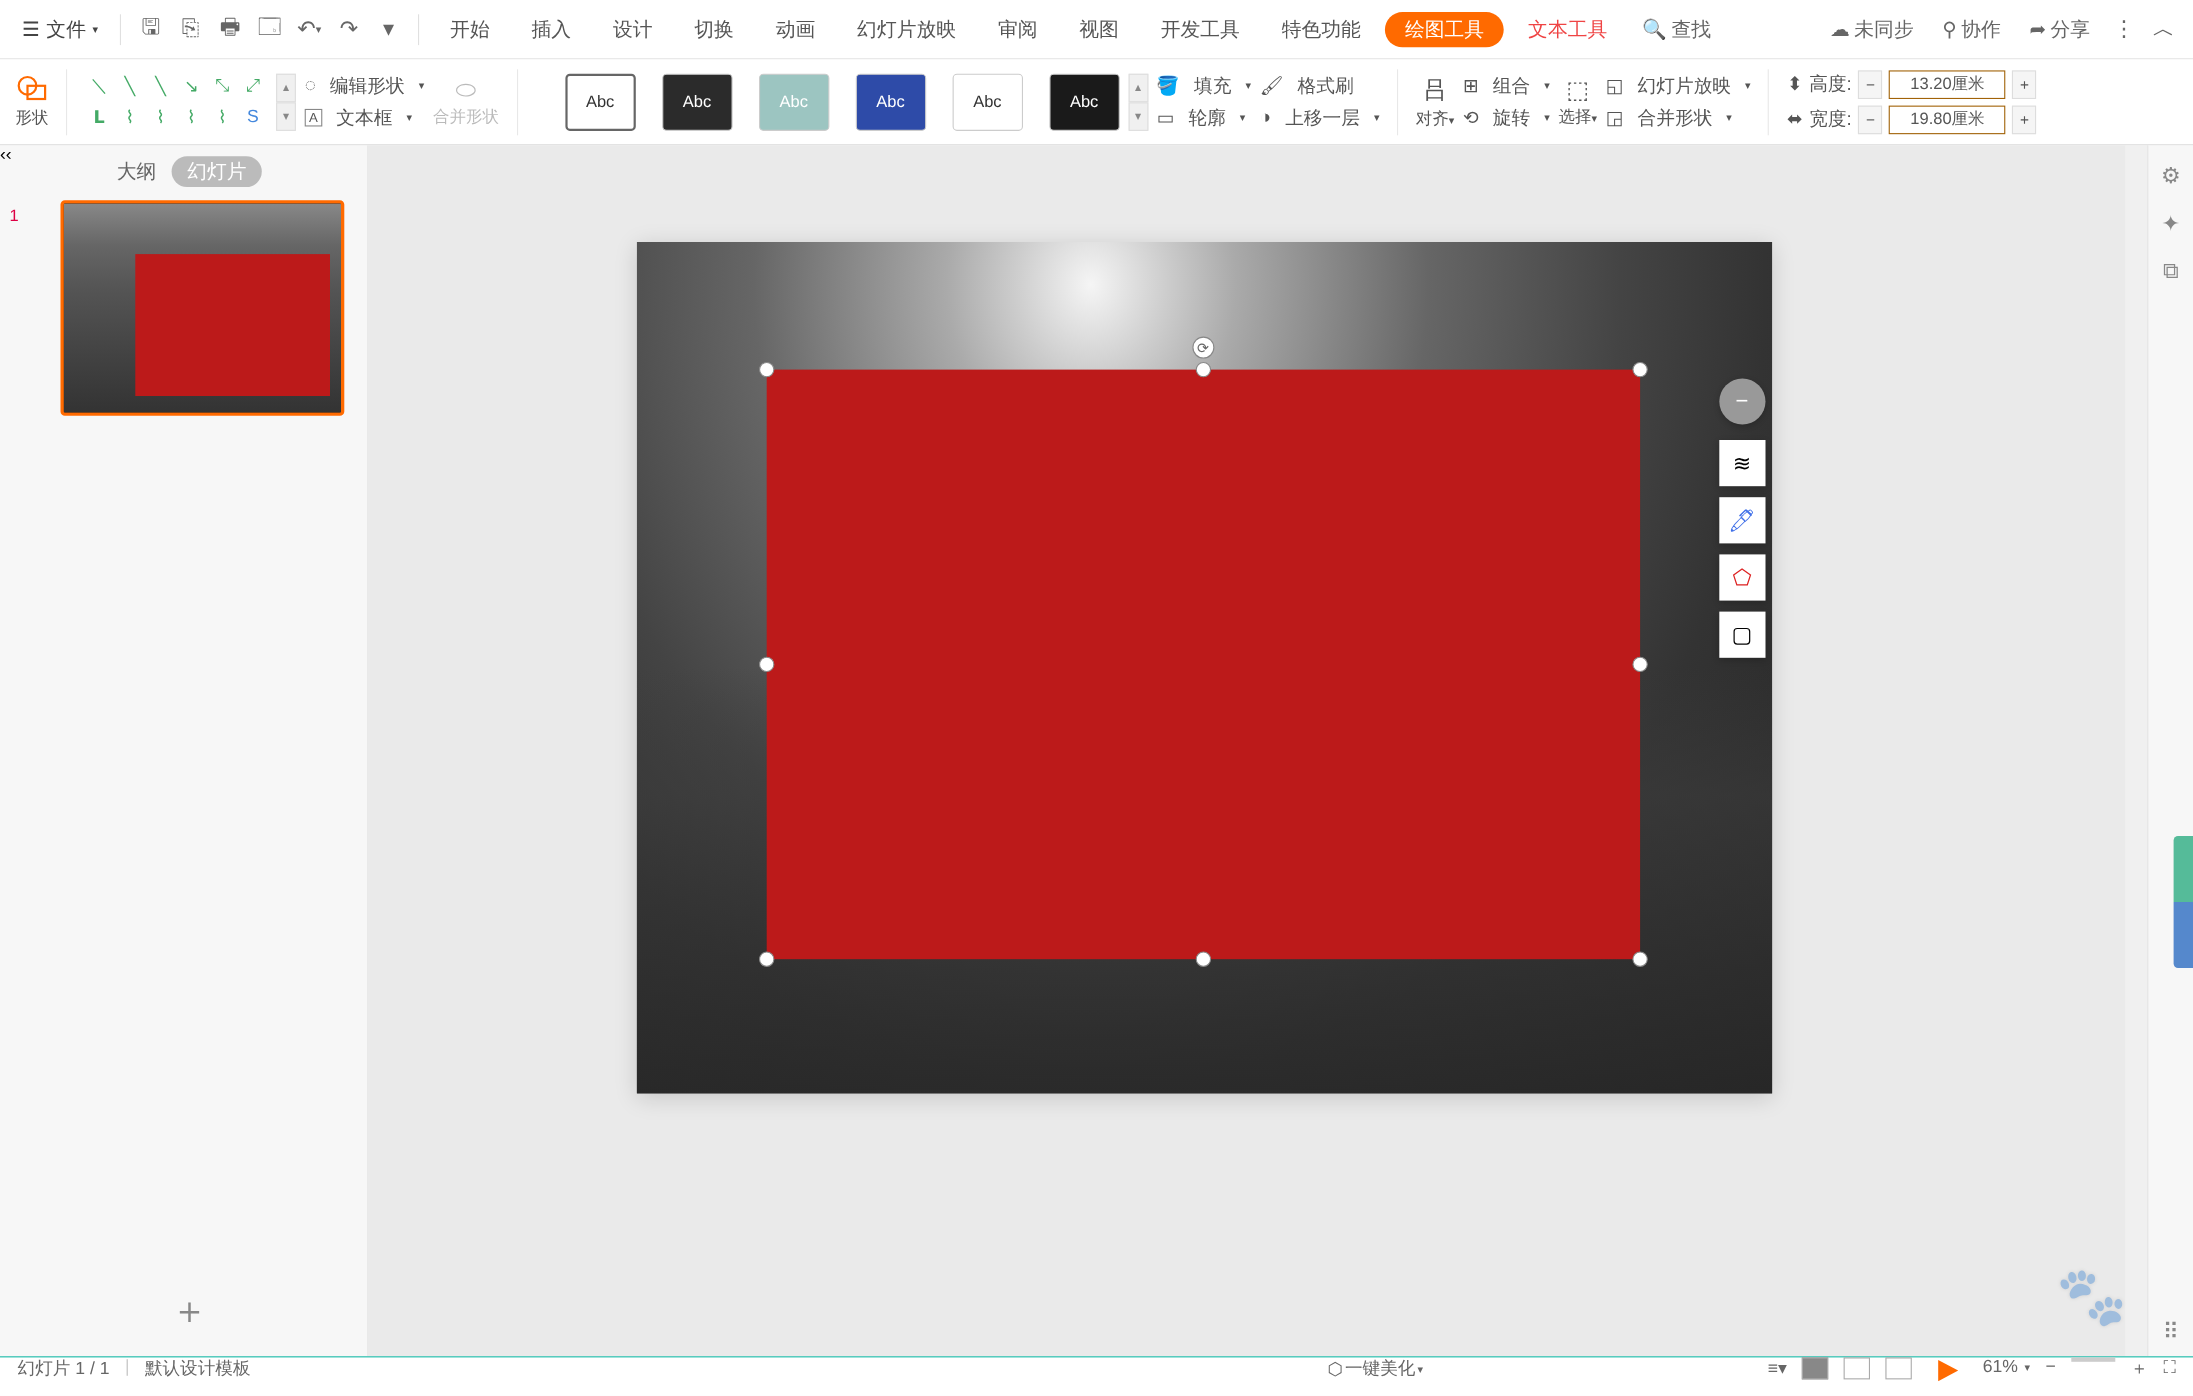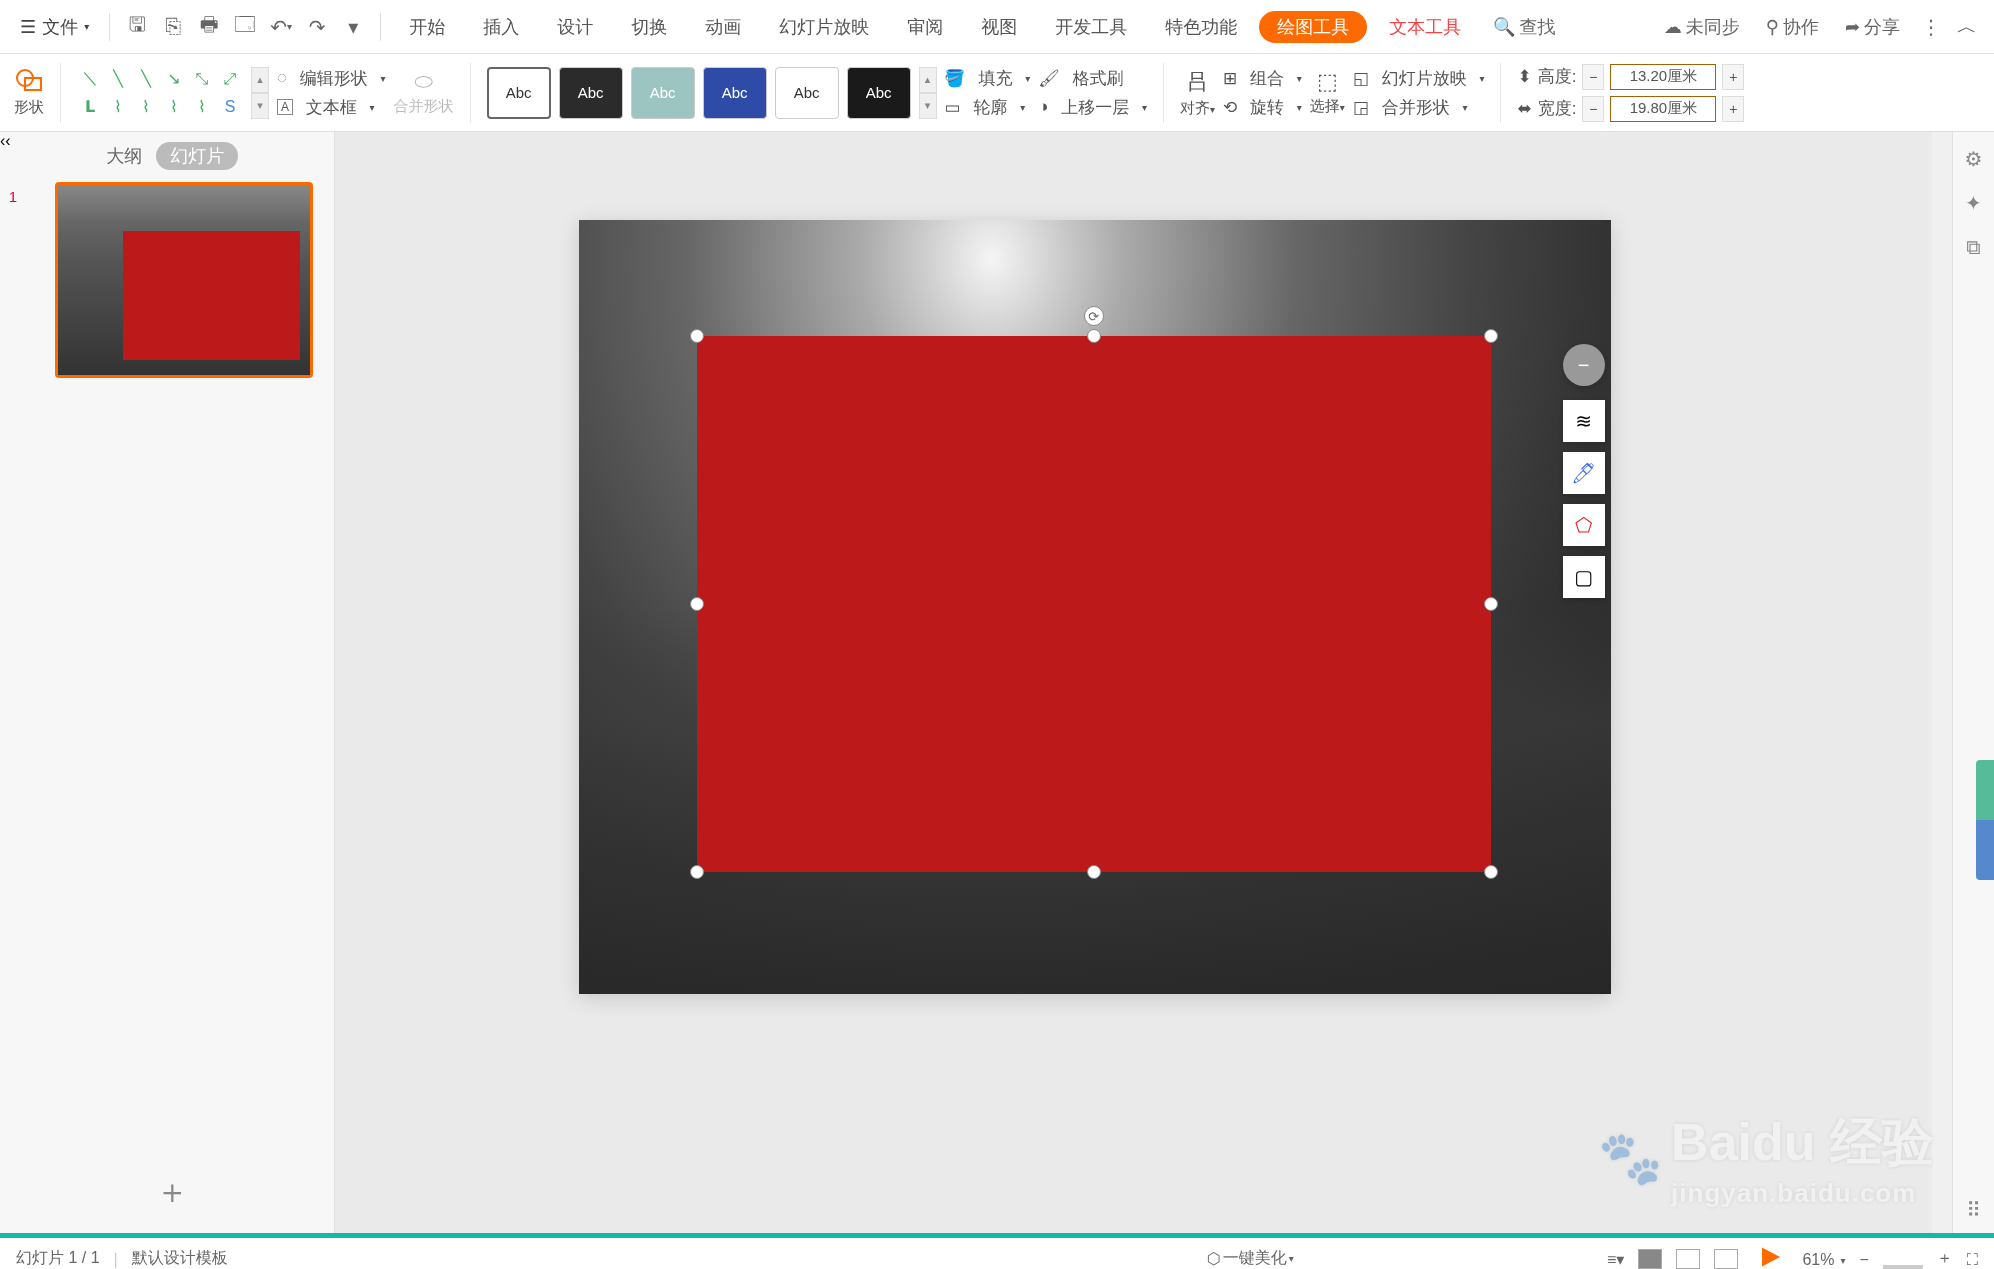--- a/index.html
+++ b/index.html
@@ -15,21 +15,21 @@
 .menubar .right-btn { display: flex; align-items: center; gap: 4px; padding: 0 10px; cursor: pointer; color: #666; }
 .ribbon { height: 78px; background: #fff; border-bottom: 1px solid #e0e0e0; display: flex; align-items: center; padding: 0 14px; gap: 8px; position: relative; }
 .ribbon .group { display: flex; flex-direction: column; align-items: center; font-size: 15px; color: #555; height: 100%; justify-content: center; gap: 2px; }
 .ribbon .vsep { width: 1px; height: 60px; background: #e8e8e8; margin: 0 8px; }
 .ribbon .shapes-grid { display: grid; grid-template-columns: repeat(6, 26px); grid-template-rows: repeat(2, 26px); gap: 2px; }
 .ribbon .shapes-grid span { display: flex; align-items: center; justify-content: center; font-size: 16px; color: #4a6; cursor: pointer; }
 .ribbon .gallery-arrows { display: flex; flex-direction: column; gap: 0; }
 .ribbon .ga { width: 18px; height: 26px; background: #f0f0f0; display: flex; align-items: center; justify-content: center; font-size: 11px; cursor: pointer; color: #888; border: 1px solid #ddd; }
 .ribbon .btn-row { display: flex; align-items: center; gap: 4px; color: #555; font-size: 17px; cursor: pointer; white-space: nowrap; }
 .ribbon .stack { display: flex; flex-direction: column; gap: 6px; justify-content: center; }
-.ribbon .style-gallery { display: flex; gap: 8px; }
+.ribbon .style-gallery { display: flex; gap: 24px; margin-left: 27px; }
 .ribbon .style-box { width: 64px; height: 52px; border: 1px solid #ccc; border-radius: 4px; display: flex; align-items: center; justify-content: center; font-size: 15px; cursor: pointer; }
 .ribbon .sb1 { background: #fff; color: #333; border: 2px solid #666; }
 .ribbon .sb2 { background: #2b2b2b; color: #fff; }
 .ribbon .sb3 { background: #9cc5c1; color: #fff; }
 .ribbon .sb4 { background: #2e4ba8; color: #fff; }
 .ribbon .sb5 { background: #fff; color: #333; }
 .ribbon .sb6 { background: #1a1a1a; color: #fff; }
 .dim-row { display: flex; align-items: center; gap: 6px; font-size: 17px; color: #555; }
 .dim-row .step { width: 22px; height: 26px; background: #f5f5f5; border: 1px solid #ddd; display: flex; align-items: center; justify-content: center; cursor: pointer; font-size: 14px; }
 .dim-row input { width: 106px; height: 26px; border: 1px solid #a16207; text-align: center; font-size: 15px; color: #555; }
@@ -55,21 +55,21 @@
 .h-ml { left: -7px; top: 50%; margin-top: -7px; } .h-mr { right: -7px; top: 50%; margin-top: -7px; }
 .rotate-handle { position: absolute; left: 50%; top: -30px; margin-left: -10px; width: 20px; height: 20px; background: #fff; border: 1px solid #888; border-radius: 50%; display: flex; align-items: center; justify-content: center; font-size: 13px; color: #666; cursor: pointer; }
 .float-tools { position: absolute; right: 6px; top: 124px; display: flex; flex-direction: column; gap: 10px; }
 .float-tools .ft { width: 42px; height: 42px; background: #fff; box-shadow: 0 2px 6px rgba(0,0,0,0.2); display: flex; align-items: center; justify-content: center; font-size: 20px; cursor: pointer; }
 .float-tools .ft.minus { border-radius: 50%; background: #999; color: #fff; margin-bottom: 4px; }
 .scroll-v { position: absolute; right: 0; top: 0; bottom: 0; width: 20px; background: #f0f0f0; }
 .right-panel { width: 42px; background: #f7f7f7; border-left: 1px solid #e0e0e0; display: flex; flex-direction: column; align-items: center; padding-top: 14px; gap: 18px; }
 .right-panel .rp { width: 26px; height: 26px; color: #888; font-size: 20px; cursor: pointer; display: flex; align-items: center; justify-content: center; }
 .right-panel .apps { margin-top: auto; margin-bottom: 10px; }
 .notes-bar { height: 36px; background: #f7f7f7; border-top: 1px solid #e0e0e0; display: flex; align-items: center; padding: 0 20px 0 340px; font-size: 17px; color: #999; gap: 10px; }
-.statusbar { height: 36px; background: #fff; border-top: 5px solid #14b8a6; display: flex; align-items: flex-end; padding: 0 16px; font-size: 16px; color: #666; gap: 14px; position: absolute; bottom: 0; left: 0; right: 0; }
+.statusbar { height: 36px; background: #fff; border-top: 1px solid #14b8a6; display: flex; align-items: flex-start; padding: 0 16px; font-size: 16px; color: #666; gap: 14px; position: absolute; bottom: 0; left: 0; right: 0; }
 .statusbar .spacer { flex: 1; }
 .statusbar .sb-btn { cursor: pointer; display: flex; align-items: center; gap: 2px; }
 .statusbar .view-icon { width: 24px; height: 20px; border: 1px solid #aaa; cursor: pointer; }
 .statusbar .play { width: 28px; height: 24px; background: #ff6a00; cursor: pointer; clip-path: polygon(20% 10%, 85% 50%, 20% 90%); margin: 0 4px; display: inline-block; }
 .statusbar .zoom { display: flex; align-items: center; gap: 6px; }
 .watermark { position: absolute; right: 60px; bottom: 60px; opacity: 0.35; color: #fff; font-size: 52px; font-weight: bold; pointer-events: none; text-shadow: 0 0 4px rgba(0,0,0,0.3); display: flex; align-items: center; gap: 8px; }
 .watermark .sub { font-size: 26px; display: block; letter-spacing: 1px; }
 .side-tab { position: absolute; right: 0; top: 760px; width: 18px; height: 120px; background: linear-gradient(#5b9 0%, #5b9 50%, #58c 50%, #58c 100%); border-radius: 4px 0 0 4px; }
 .chevron-down { font-size: 10px; }
 svg { display: block; }
@@ -333,17 +333,13 @@
     <span class="chevron-down">▾</span>
   </div>
   <span class="sb-btn">−</span>
   <span style="width:40px;height:4px;background:#ccc;display:inline-block"></span>
   <span class="sb-btn">＋</span>
   <span class="sb-btn">⛶</span>
 </div>
 
 <div class="watermark">
   <span>🐾</span>
-  <div>
-    <div>Baidu 经验</div>
-    <div class="sub">jingyan.baidu.com</div>
-  </div>
 </div>
 
 </body></html>

